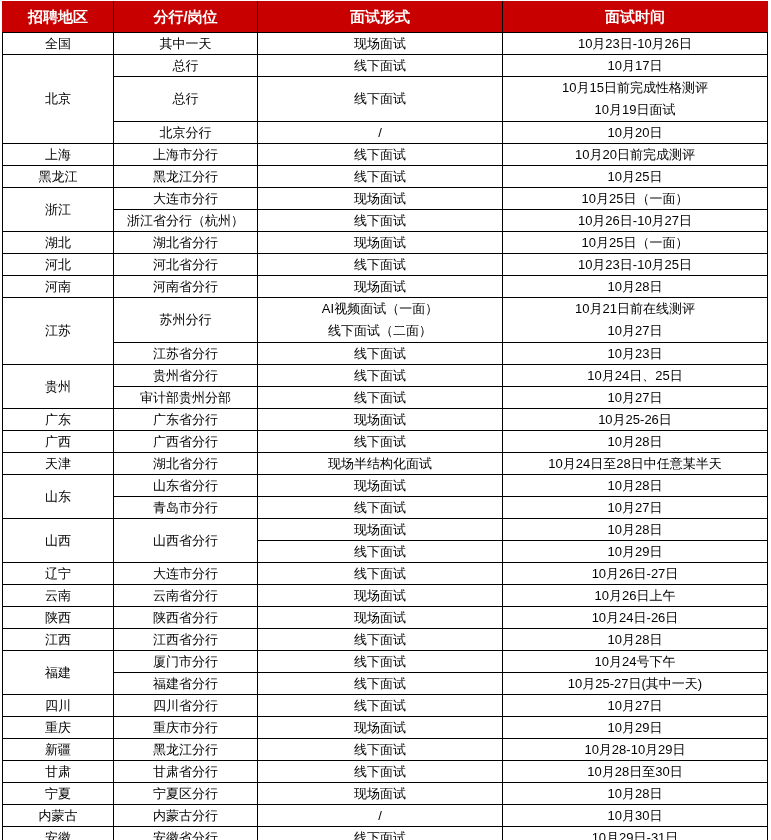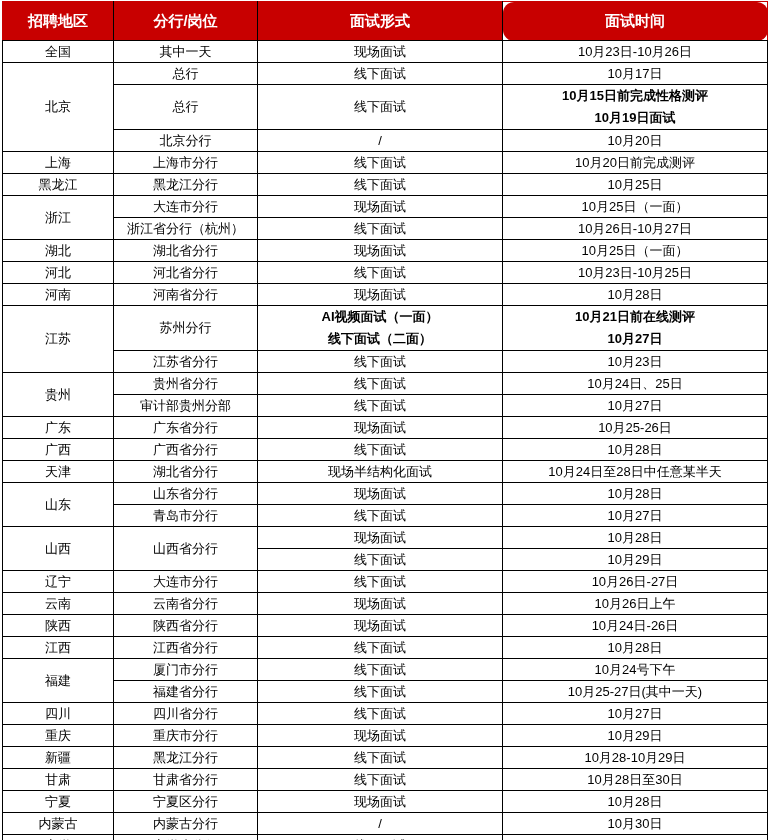--- a/index.html
+++ b/index.html
@@ -13,42 +13,42 @@
     border-collapse: collapse;
     table-layout: fixed;
     width: 765px;
     margin: 1px 0 0 2px;
   }
   thead th {
     background: #C80000;
     color: #ffffff;
     font-weight: bold;
     font-size: 15px;
-    height: 39px;
+    height: 31px;
     text-align: center;
     vertical-align: middle;
     border: 1px solid #000000;
     border-top-color: #C80000;
     padding: 0;
   }
   thead th:first-child { border-left-color: #C80000; }
-  thead th:last-child  { border-right-color: #C80000; border-radius: 11px; }
+  thead th:last-child  { border-right-color: #C80000; }
   tbody td {
     border: 1px solid #000000;
     text-align: center;
     vertical-align: middle;
     font-size: 13px;
     color: #000000;
     padding: 0 2px;
     overflow: hidden;
     white-space: nowrap;
   }
   tbody tr { height: 22px; }
   tbody tr.tall { height: 45px; }
-  td .line { line-height: 22px; height: 22px; font-weight: bold; }
+  td .line { line-height: 22px; height: 22px; }
 </style>
 </head>
 <body>
 
 <table class="schedule">
   <colgroup>
     <col style="width:111px">
     <col style="width:144px">
     <col style="width:245px">
     <col style="width:265px">

